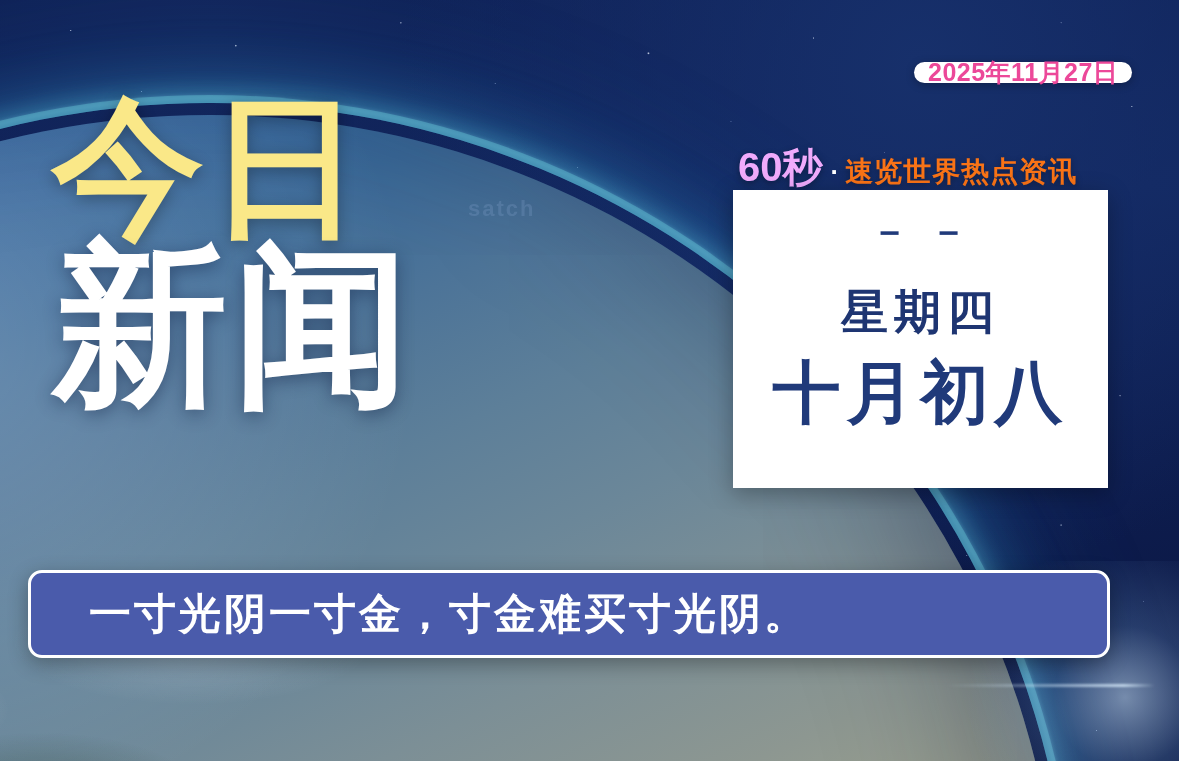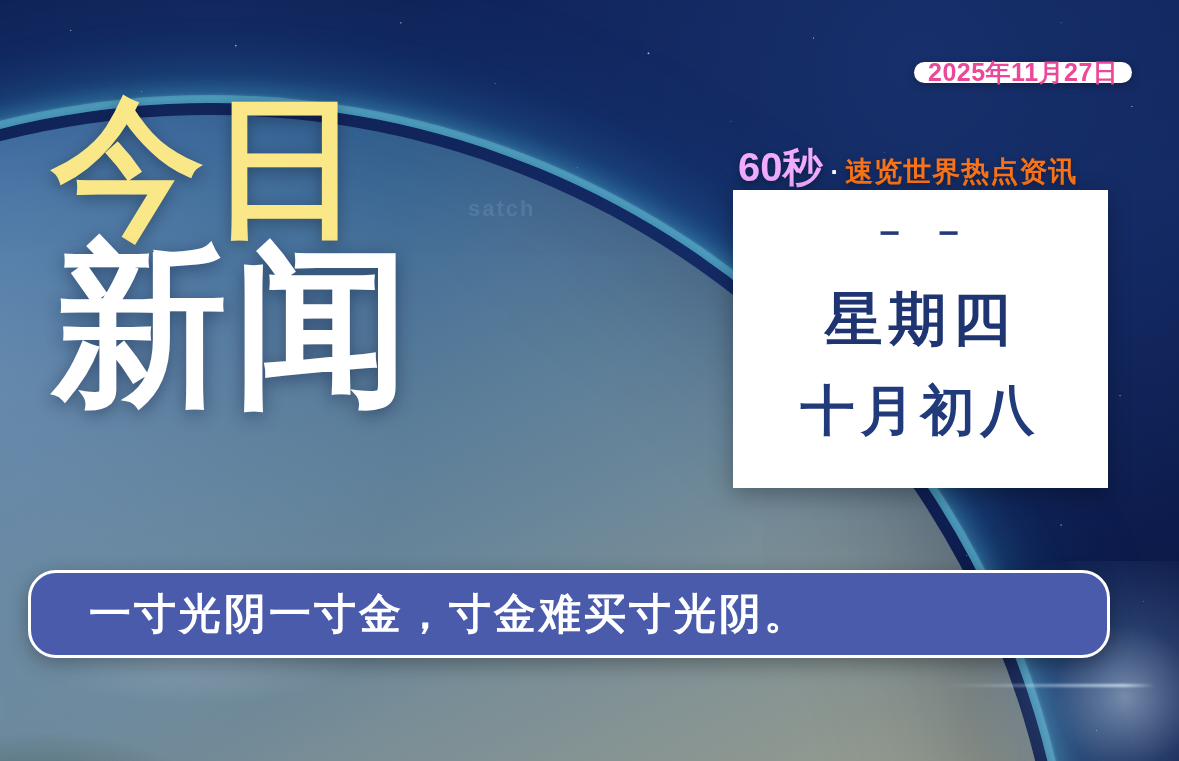--- a/index.html
+++ b/index.html
@@ -233,39 +233,39 @@
   .issue{
     font-size:38px; font-weight:700;
     color:#203a7a;
     letter-spacing:3px;
     display:flex; align-items:center; gap:18px;
     white-space:nowrap;
   }
   .issue .dash{ font-weight:700; }
   .weekday{
     margin-top:24px;
-    font-size:58px; font-weight:700;
+    font-size:47px; font-weight:700;
     color:#1e3572;
     letter-spacing:6px;
   }
   .lunar{
-    margin-top:16px;
-    font-size:54px; font-weight:700;
+    margin-top:4px;
+    font-size:68px; font-weight:700;
     color:#203a7a;
     letter-spacing:6px;
     font-family:Liberation Serif, serif;
   }
 
   
   .quote-banner{
     position:absolute; left:28px; top:570px;
     width:1082px; height:88px;
     background:#4a5bab;
     border:3px solid #ffffff;
-    border-radius:28px;
+    border-radius:14px;
     display:flex; align-items:center;
     padding-left:58px;
     box-shadow:0 6px 20px rgba(0,0,0,.32);
   }
   .quote-text{
     font-size:42px; font-weight:700;
     color:#ffffff;
     letter-spacing:3px;
     white-space:nowrap;
   }

